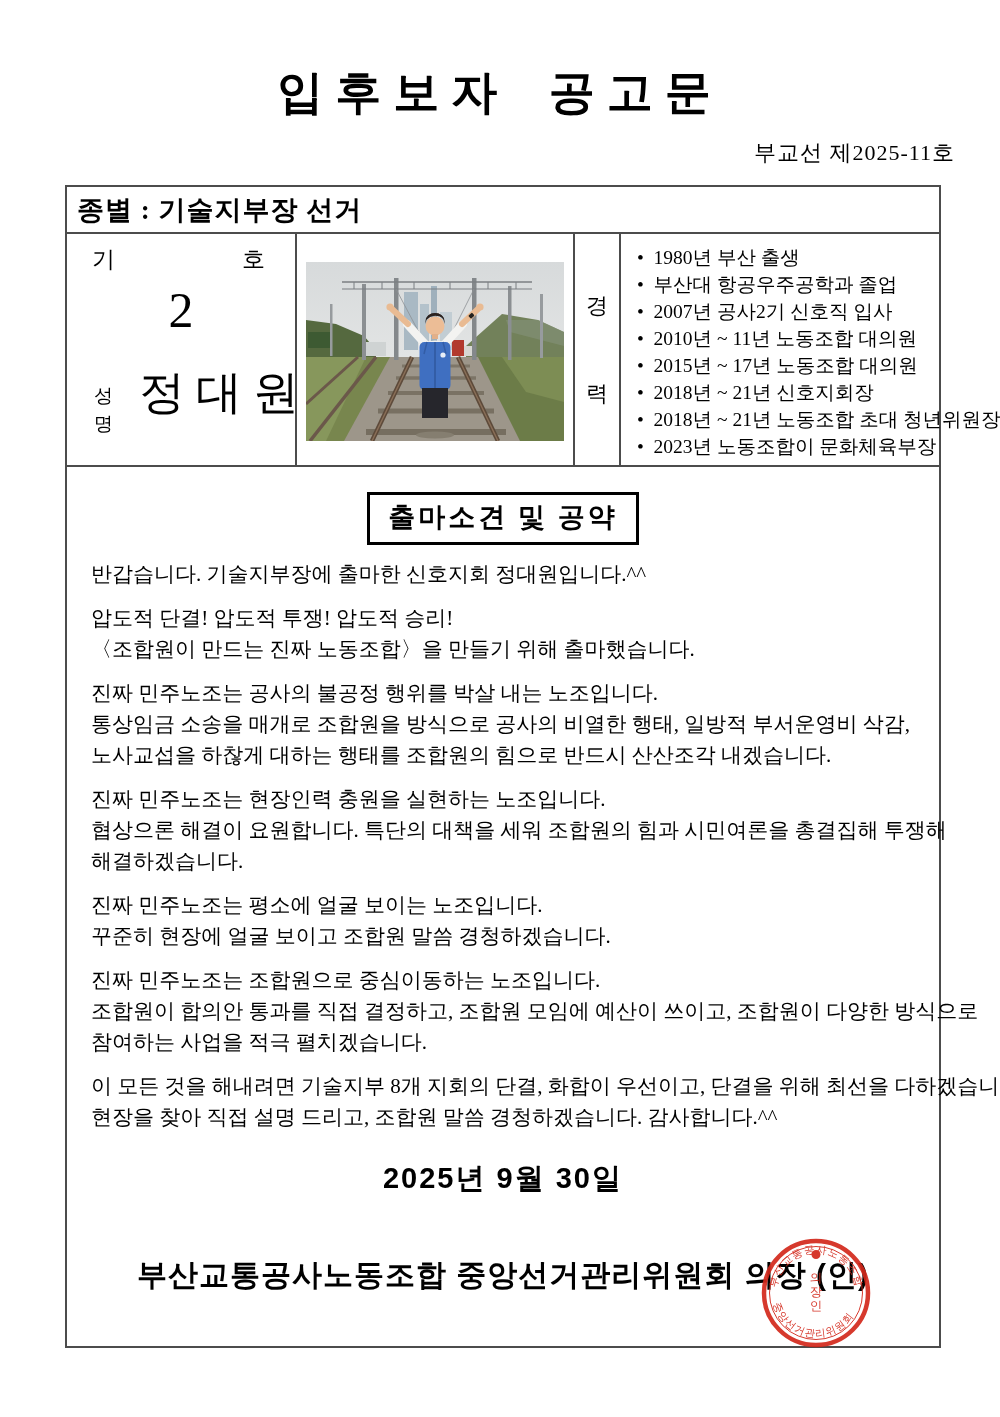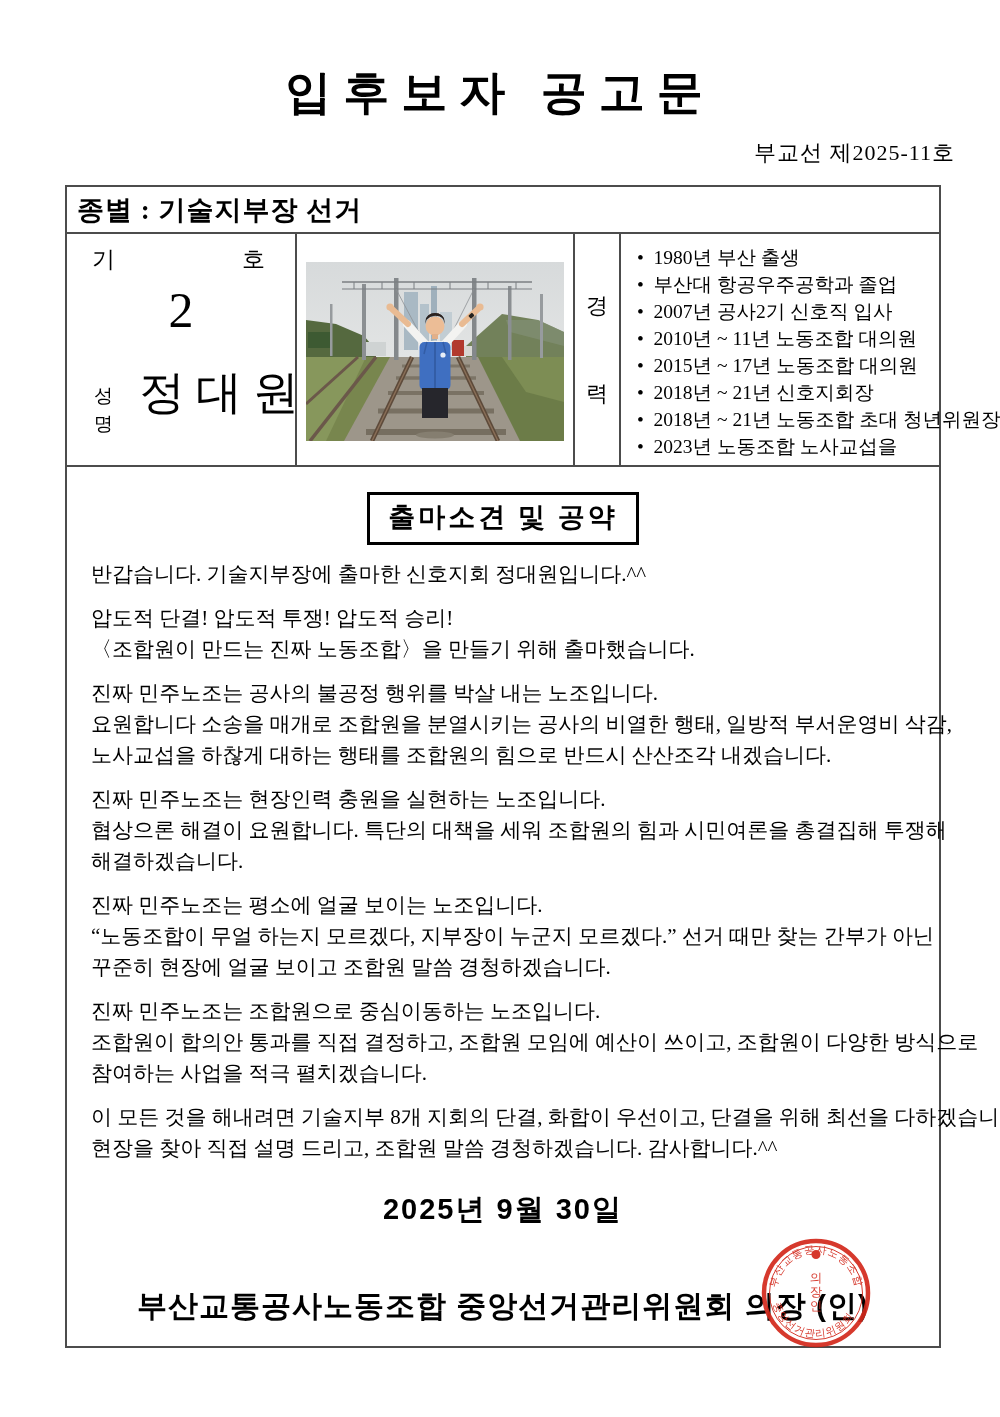--- a/index.html
+++ b/index.html
@@ -4,21 +4,21 @@
 <style>
   * { margin:0; padding:0; box-sizing:border-box; }
   html,body { background:#ffffff; }
   .page {
     position:relative; width:1000px; height:1417px; background:#ffffff;
     font-family:"Liberation Serif", serif; color:#000; overflow:hidden;
   }
   
   .doc-title {
     position:absolute; top:62px; left:0; width:100%;
-    text-align:center; font-family:Liberation Serif, serif;
+    text-align:center; font-family:Liberation Mono, monospace;
     font-weight:800; font-size:46px; letter-spacing:12px; color:#000;
   }
   .doc-number {
     position:absolute; top:138px; right:45px;
     font-size:22px; letter-spacing:1px;
   }
   
   .doc-table {
     position:absolute; left:65px; top:185px; width:876px; height:1163px;
     border:2px solid #4c4c4c; display:flex; flex-direction:column; background:#fff;
@@ -203,50 +203,49 @@
       </div>
 
       <div class="cell-career">
           <div class="career-item">1980년 부산 출생</div>
           <div class="career-item">부산대 항공우주공학과 졸업</div>
           <div class="career-item">2007년 공사2기 신호직 입사</div>
           <div class="career-item">2010년 ~ 11년 노동조합 대의원</div>
           <div class="career-item">2015년 ~ 17년 노동조합 대의원</div>
           <div class="career-item">2018년 ~ 21년 신호지회장</div>
           <div class="career-item">2018년 ~ 21년 노동조합 초대 청년위원장</div>
-          <div class="career-item">2023년 노동조합 노사교섭을</div>
+          <div class="career-item">2023년 노동조합이 문화체육부장</div>
         </div>
     </div>
 
     <div class="row-statement">
       <div class="statement-heading-wrap">
         <span class="statement-heading">출마소견 및 공약</span>
       </div>
 
       <div class="statement-body">
           <div class="paragraph">
             <div class="line">반갑습니다. 기술지부장에 출마한 신호지회 정대원입니다.^^</div>
           </div>
           <div class="paragraph">
             <div class="line">압도적 단결! 압도적 투쟁! 압도적 승리!</div>
             <div class="line">〈조합원이 만드는 진짜 노동조합〉을 만들기 위해 출마했습니다.</div>
           </div>
           <div class="paragraph">
             <div class="line">진짜 민주노조는 공사의 불공정 행위를 박살 내는 노조입니다.</div>
-            <div class="line">요원합니다 소송을 매개로 조합원을 분열시키는 공사의 비열한 행태, 일방적 부서운영비 삭감,</div>
+            <div class="line">통상임금 소송을 매개로 조합원을 방식으로 공사의 비열한 행태, 일방적 부서운영비 삭감,</div>
             <div class="line">노사교섭을 하찮게 대하는 행태를 조합원의 힘으로 반드시 산산조각 내겠습니다.</div>
           </div>
           <div class="paragraph">
             <div class="line">진짜 민주노조는 현장인력 충원을 실현하는 노조입니다.</div>
             <div class="line">협상으론 해결이 요원합니다. 특단의 대책을 세워 조합원의 힘과 시민여론을 총결집해 투쟁해</div>
             <div class="line">해결하겠습니다.</div>
           </div>
           <div class="paragraph">
             <div class="line">진짜 민주노조는 평소에 얼굴 보이는 노조입니다.</div>
-            <div class="line">“노동조합이 무얼 하는지 모르겠다, 지부장이 누군지 모르겠다.”  선거 때만 찾는 간부가 아닌</div>
             <div class="line">꾸준히 현장에 얼굴 보이고 조합원 말씀 경청하겠습니다.</div>
           </div>
           <div class="paragraph">
             <div class="line">진짜 민주노조는 조합원으로 중심이동하는 노조입니다.</div>
             <div class="line">조합원이 합의안 통과를 직접 결정하고, 조합원 모임에 예산이 쓰이고, 조합원이 다양한 방식으로</div>
             <div class="line">참여하는 사업을 적극 펼치겠습니다.</div>
           </div>
           <div class="paragraph">
             <div class="line">이 모든 것을 해내려면 기술지부 8개 지회의 단결, 화합이 우선이고, 단결을 위해 최선을 다하겠습니다.</div>
             <div class="line">현장을 찾아 직접 설명 드리고, 조합원 말씀 경청하겠습니다. 감사합니다.^^</div>

